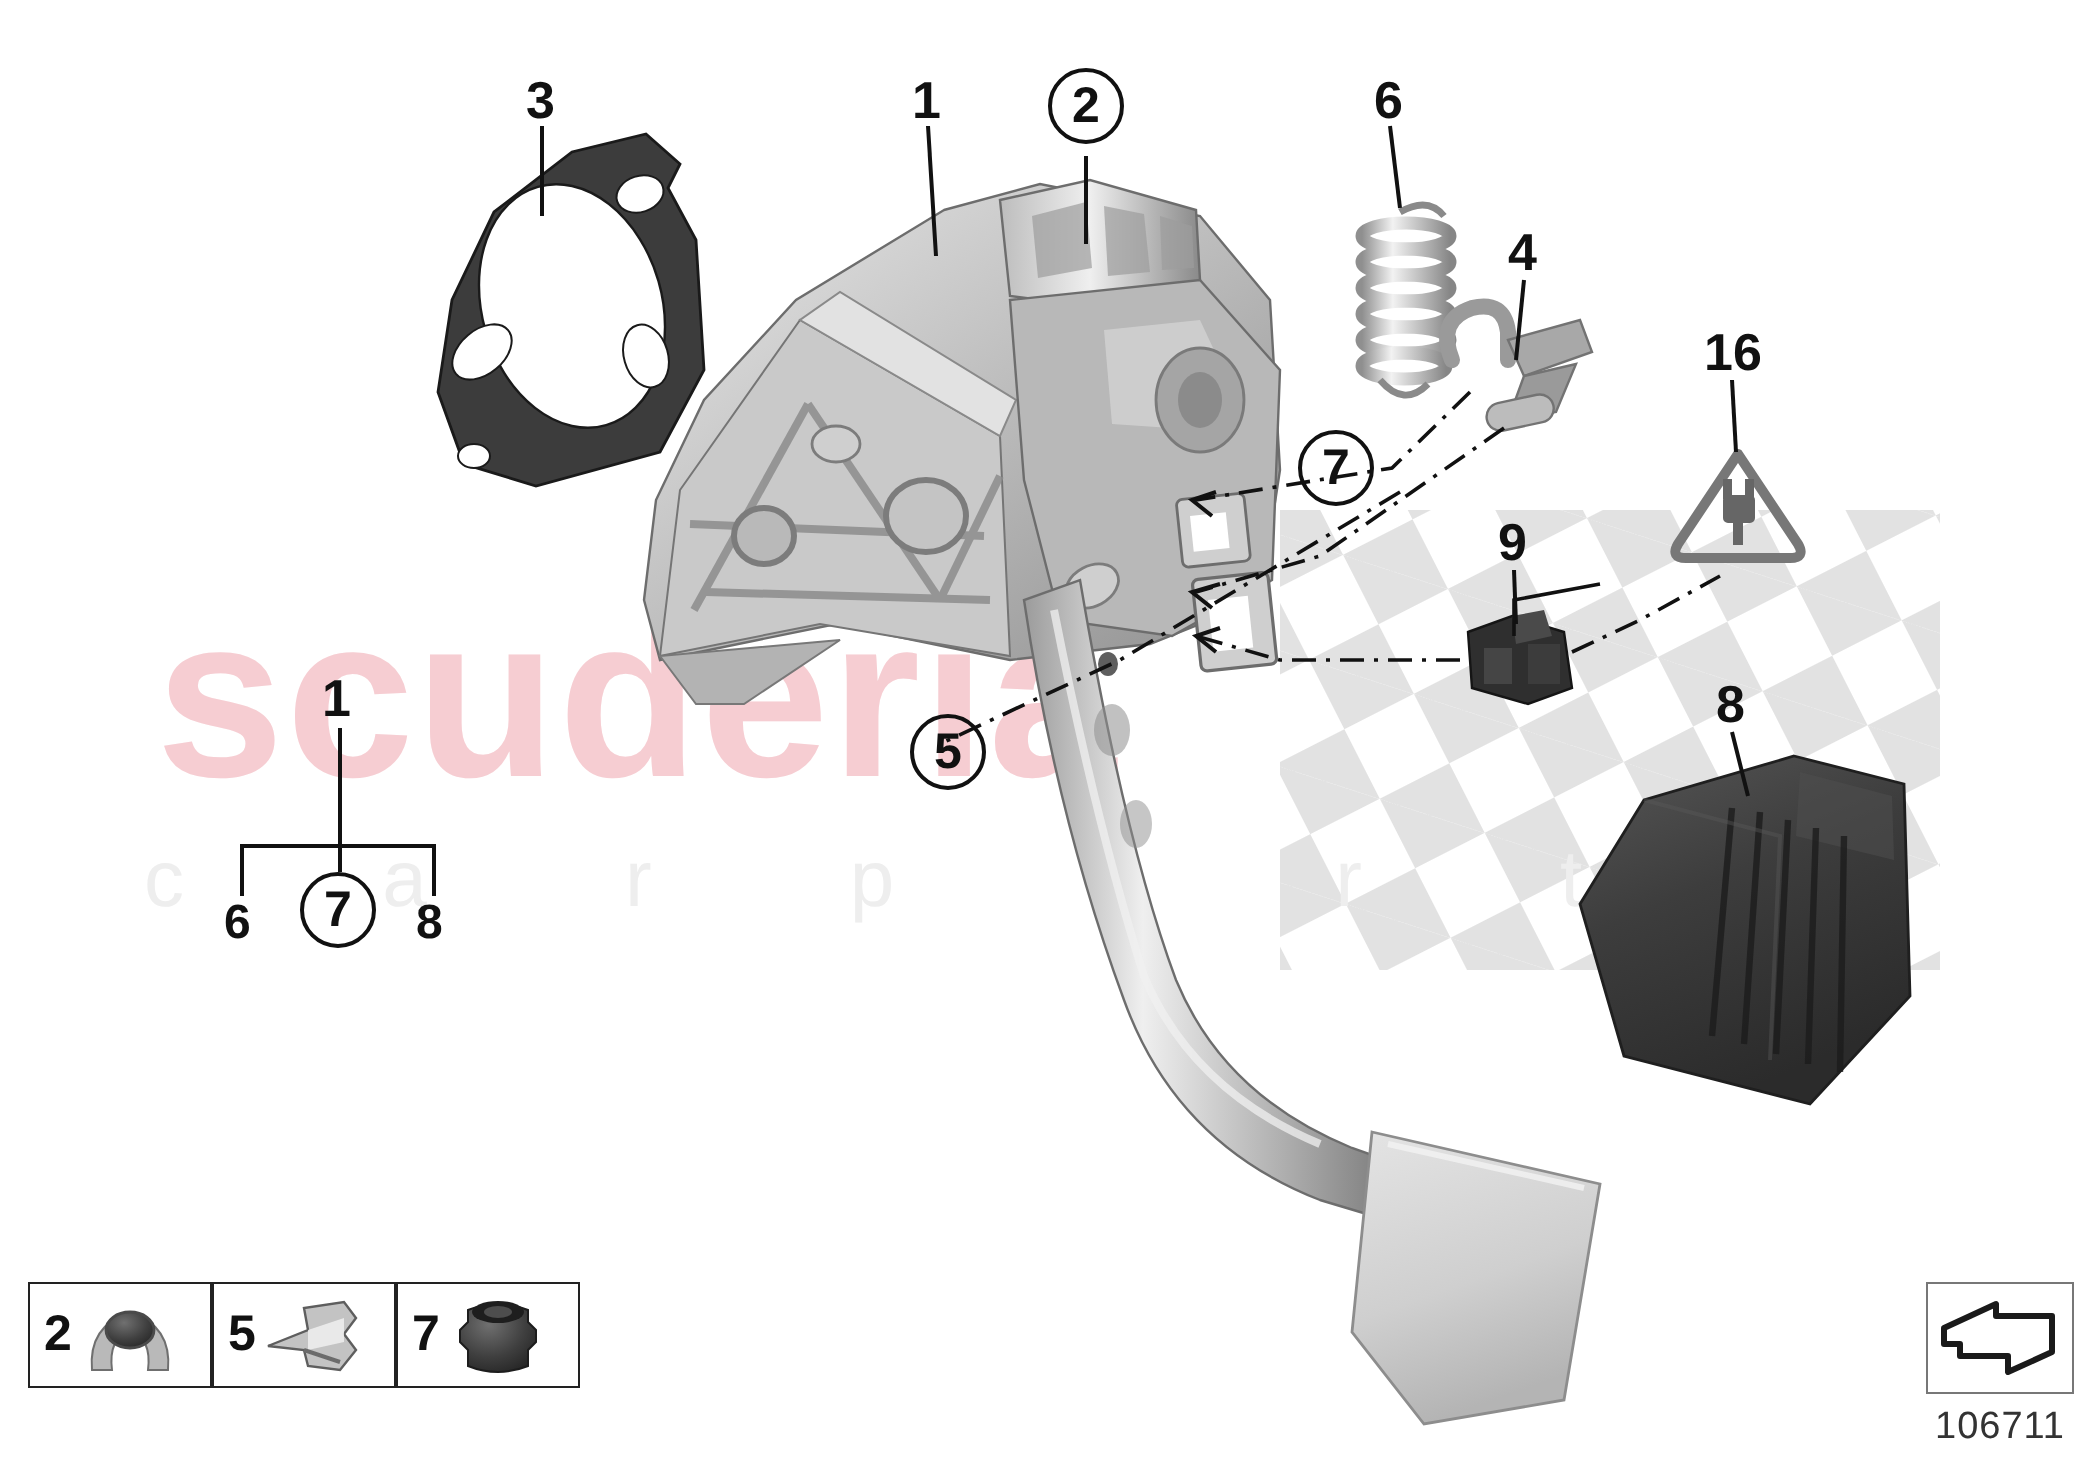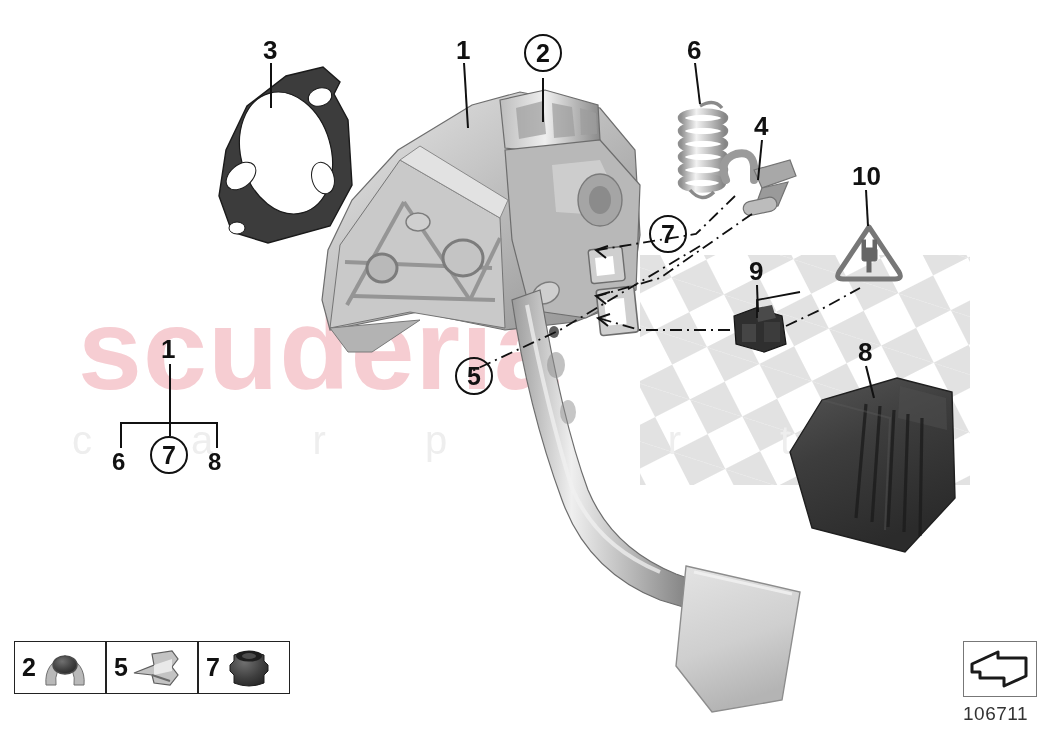--- a/index.html
+++ b/index.html
@@ -114,20 +114,21 @@
   #id-box {
     left: 963px; top: 641px;
     width: 74px; height: 56px;
     border: 1.4px solid #777;
     box-sizing: border-box;
     background: #fff;
   }
   #id-number {
     left: 963px; top: 703px;
     width: 74px;
+    text-align: center;
     font-size: 19px;
     color: #333;
     font-family: "Liberation Sans", sans-serif;
     letter-spacing: 0.5px;
   }
 </style>
 </head>
 <body>
 
 <div id="page">
@@ -328,21 +329,21 @@
   <div class="abs num" style="left:263px; top:37px">3</div>
 
   <div class="abs num" style="left:456px; top:37px">1</div>
 
   <div class="abs circle-num" style="left:524px; top:34px">2</div>
 
   <div class="abs num" style="left:687px; top:37px">6</div>
 
   <div class="abs num" style="left:754px; top:113px">4</div>
 
-  <div class="abs num" style="left:852px; top:163px">10</div>
+  <div class="abs num" style="left:852px; top:163px">16</div>
 
   <div class="abs circle-num" style="left:649px; top:215px">7</div>
 
   <div class="abs num" style="left:749px; top:258px">9</div>
 
   <div class="abs circle-num" style="left:455px; top:357px">5</div>
 
   <div class="abs num" style="left:858px; top:339px">8</div>
 
   <div class="abs" style="left:104px; top:336px; width:140px; height:125px">

